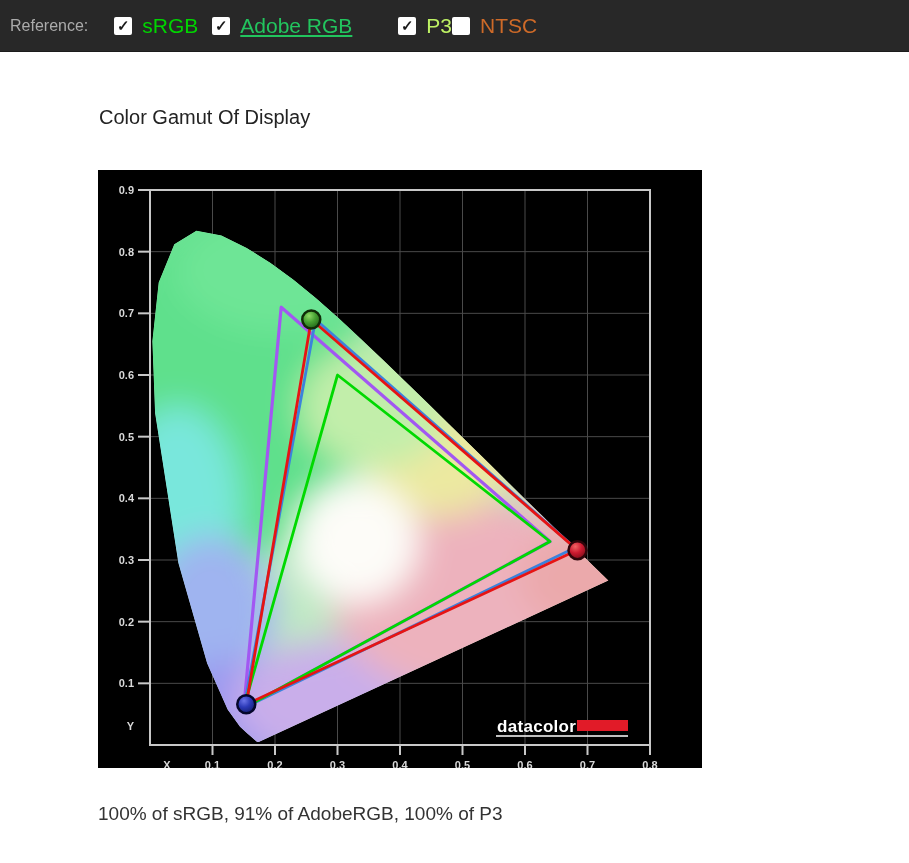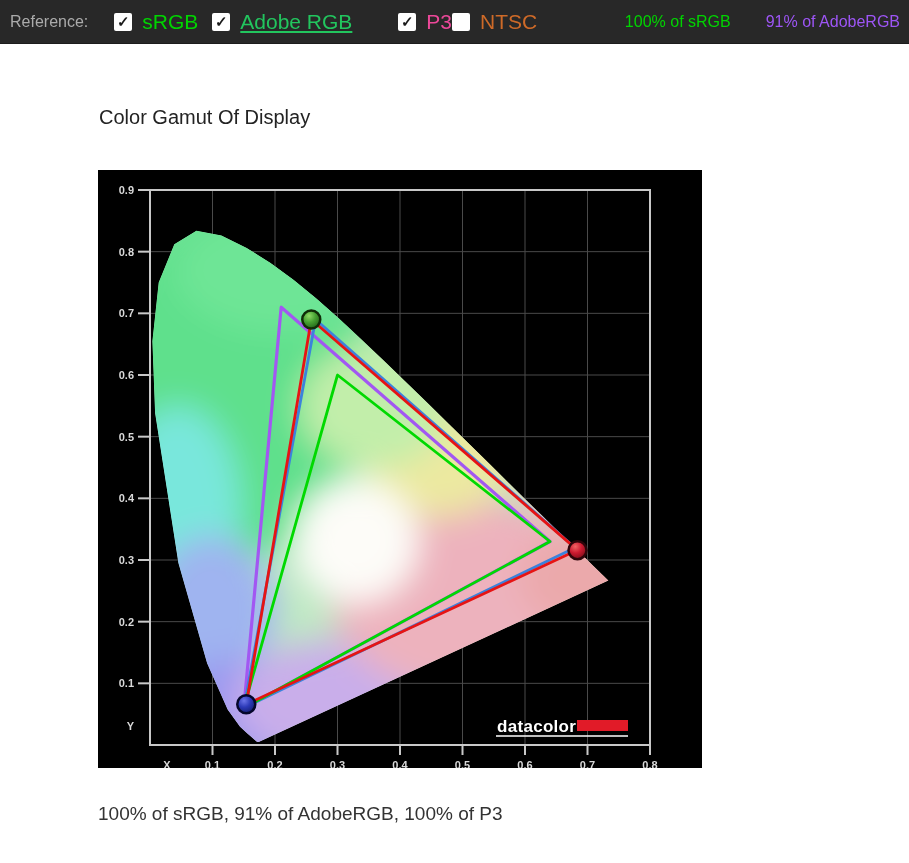--- a/index.html
+++ b/index.html
@@ -2,21 +2,21 @@
 <html><head>
 <meta charset="utf-8">
 <style>
   html,body{margin:0;padding:0;}
   body{
     width:909px;height:863px;position:relative;background:#ffffff;
     font-family:"Liberation Sans",sans-serif;overflow:hidden;
   }
   
   .toolbar{
-    position:absolute;top:0;left:0;width:909px;height:44px;background:#282828;
+    position:absolute;top:0;left:0;width:909px;height:52px;background:#282828;
     display:flex;align-items:center;padding:0 9px 0 10px;box-sizing:border-box;
     border-bottom:1px solid #1c1c1c;
   }
   .ref-label{font-size:16px;color:#ababab;}
   .cb-group{display:flex;align-items:center;gap:10px;cursor:default;}
   .g0{margin-left:26px;} .g1{margin-left:14px;} .g2{margin-left:46px;} .g3{margin-left:0;}
   .cb{
     width:18px;height:18px;background:#ffffff;border-radius:2px;
     display:flex;align-items:center;justify-content:center;flex:0 0 auto;
   }
@@ -46,34 +46,30 @@
     <span class="cb">
         <span class="check">✓</span>
       </span>
     <span class="cb-label" style="color: #22c55e; text-decoration: underline;">Adobe RGB</span>
   </label>
 
   <label class="cb-group g2">
     <span class="cb">
         <span class="check">✓</span>
       </span>
-    <span class="cb-label" style="color: #ec4899;">P3</span>
+    <span class="cb-label" style="color: #bef264;">P3</span>
   </label>
 
   <label class="cb-group g3">
     <span class="cb">
         <span class="check" style="visibility: hidden;">✓</span>
       </span>
     <span class="cb-label" style="color: rgb(206, 106, 40);">NTSC</span>
   </label>
 
-  <div class="stats">
-    <span class="stat0" style="color: rgb(0, 212, 0);">100% of sRGB</span>
-    <span class="stat1" style="color: rgb(157, 85, 245);">91% of AdobeRGB</span>
-  </div>
 </div>
 
 <div class="page-title">Color Gamut Of Display</div>
 
 <div class="chart-panel">
   <svg id="gamut-svg" width="604" height="598" viewBox="0 0 604 598" xmlns="http://www.w3.org/2000/svg">
       <defs>
   <clipPath id="locusClip">
           <polygon points="160.8,571.9 160.8,571.9 160.3,572.0 159.9,572.0 159.1,571.9 157.6,570.7 154.8,568.3 149.9,564.1 142.0,556.7 129.6,539.4 109.1,493.2 80.4,393.1 57.1,243.0 54.4,171.2 60.7,112.4 76.3,74.3 98.4,60.8 123.4,65.5 148.7,78.0 172.6,93.0 195.5,109.8 218.1,128.3 240.5,148.1 262.8,168.7 285.2,189.9 307.4,211.4 329.6,232.9 351.2,254.2 372.3,274.9 392.5,294.8 411.5,313.4 428.8,330.5 443.9,345.3 457.1,358.3 468.1,369.0 477.1,377.9 484.2,384.9 489.9,390.4 494.4,394.9 498.3,398.7 501.4,401.8 503.9,404.2 505.8,406.0 508.3,408.5 510.4,410.6"></polygon>
         </clipPath>

